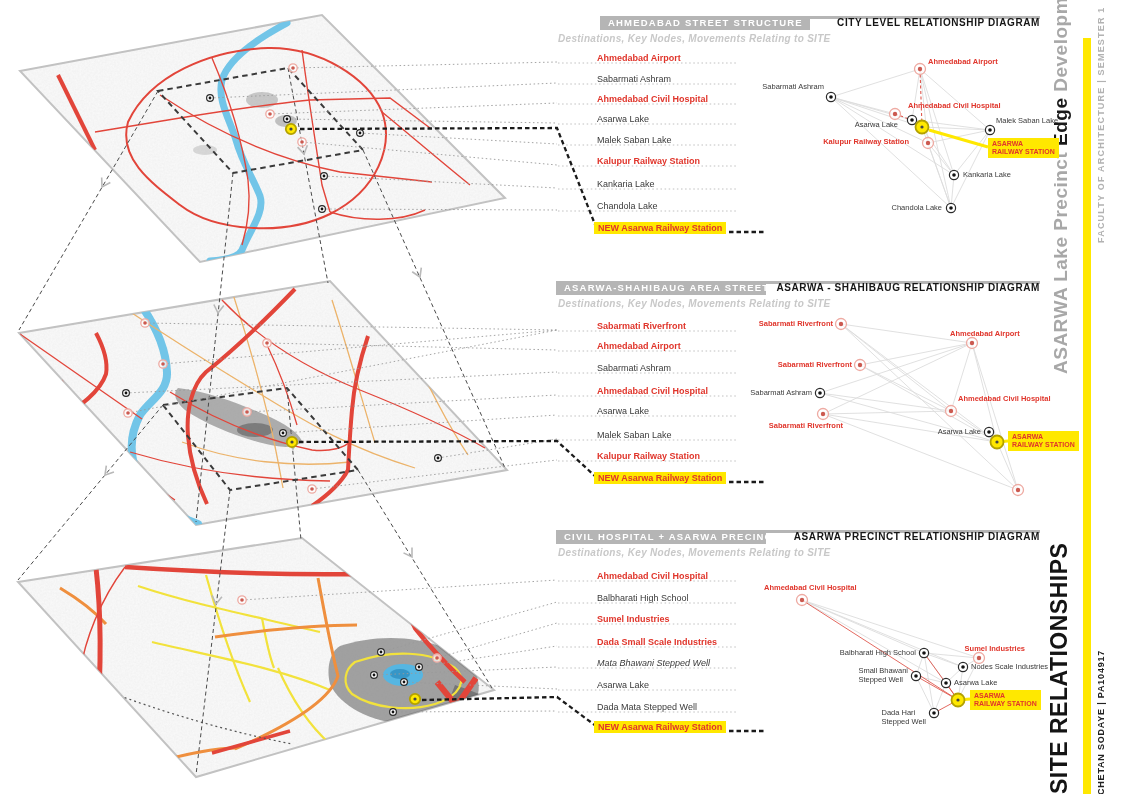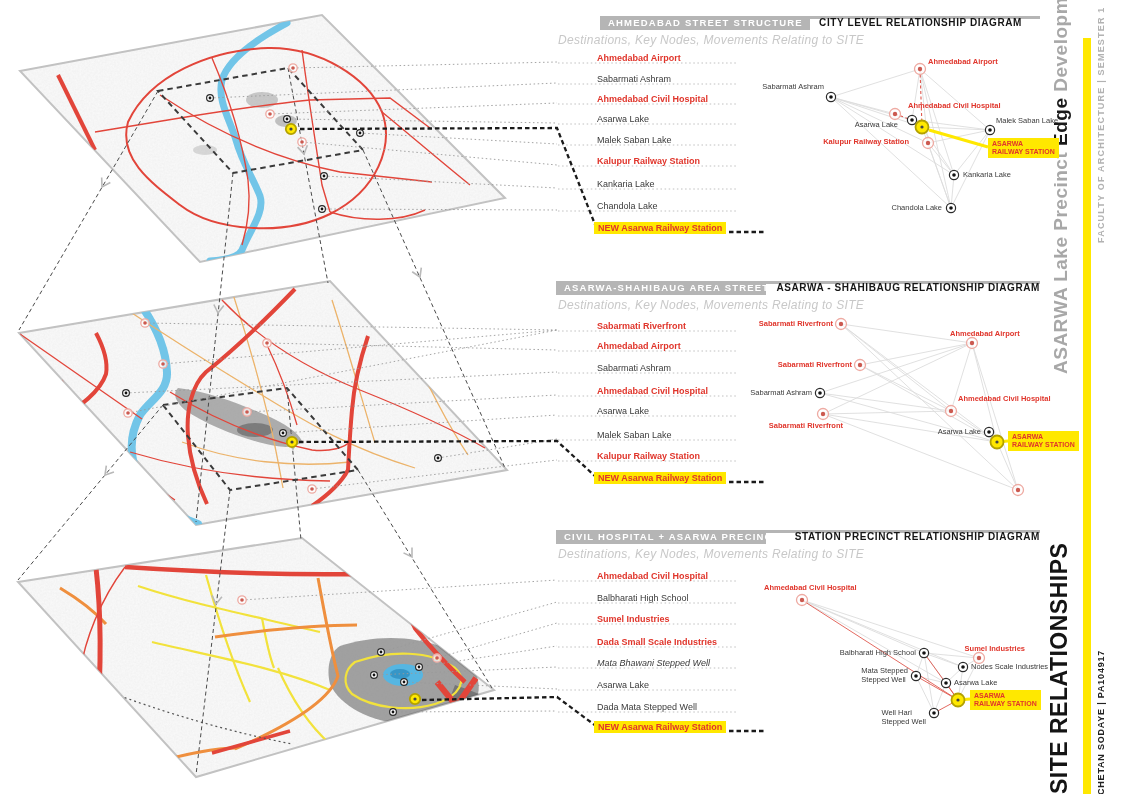--- a/index.html
+++ b/index.html
@@ -6,22 +6,22 @@
   body{width:1123px;height:794px;position:relative;background:#ffffff;
        font-family:"Liberation Sans",sans-serif;overflow:hidden;}
   #gfx{position:absolute;left:0;top:0;z-index:1;}
   #labels{position:absolute;left:0;top:0;width:1123px;height:794px;z-index:3;}
   .bar{position:absolute;background:#b5b5b5;color:#ffffff;font-weight:bold;font-size:9.5px;
        letter-spacing:1.2px;line-height:14px;height:14px;width:210px;padding-left:8px;
        box-sizing:border-box;white-space:nowrap;z-index:3;}
   .thinbar{position:absolute;background:#b5b5b5;height:3px;width:274px;z-index:3;}
   .dtitle{position:absolute;width:270px;text-align:right;font-weight:bold;font-size:10px;
        letter-spacing:.6px;color:#151515;white-space:nowrap;z-index:3;}
-  .subtitle{position:absolute;font-style:italic;font-size:12px;color:#c8c8c8;
-       letter-spacing:.3px;z-index:3;white-space:nowrap;}
+  .subtitle{position:absolute;font-style:italic;font-size:10px;color:#c8c8c8;
+       letter-spacing:.3px;z-index:3;white-space:nowrap;font-weight:bold;}
   .item{position:absolute;font-size:9px;line-height:10px;white-space:nowrap;z-index:3;}
   .item.red{color:#e0352b;font-weight:bold;}
   .item.black{color:#3a3a3a;}
   .item.hl{padding:1px 4px;color:#e0352b;font-weight:bold;}
   .nlabel{position:absolute;font-size:7.5px;line-height:8.5px;white-space:nowrap;z-index:3;}
   .nlabel.red{color:#e0352b;font-weight:bold;}
   .nlabel.black{color:#3a3a3a;}
   .nlabel.r{transform:translateX(-100%);}
   .stbox{position:absolute;color:#e0352b;font-weight:bold;font-size:7px;line-height:8px;
        padding:2px 4px;white-space:nowrap;z-index:3;}
@@ -486,31 +486,31 @@
       <g>
         <circle cx="934" cy="713" r="4.6" fill="#ffffff" stroke="#2a2a2a" stroke-width="1.2"></circle>
         <circle cx="934" cy="713" r="1.8" fill="#111111"></circle>
       </g>
     </g>
 </svg>
 
 <div class="bar" style="left:552px;top:16px;margin-left:48px;">AHMEDABAD  STREET  STRUCTURE</div>
 <div class="thinbar" style="left:766px;top:16px;"></div>
 <div class="subtitle" style="left:558px;top:33px;">Destinations, Key Nodes, Movements Relating to SITE</div>
-<div class="dtitle" style="left:752px;top:17px;">CITY  LEVEL  RELATIONSHIP  DIAGRAM</div>
+<div class="dtitle" style="left:770px;top:17px;">CITY  LEVEL  RELATIONSHIP  DIAGRAM</div>
 
 <div class="bar" style="left:556px;top:281px;">ASARWA-SHAHIBAUG  AREA STREET STRUCTURE</div>
 <div class="thinbar" style="left:766px;top:281px;"></div>
 <div class="subtitle" style="left:558px;top:298px;">Destinations, Key Nodes, Movements Relating to SITE</div>
 <div class="dtitle" style="left:770px;top:282px;">ASARWA - SHAHIBAUG  RELATIONSHIP  DIAGRAM</div>
 
 <div class="bar" style="left:556px;top:530px;">CIVIL HOSPITAL + ASARWA  PRECINCT</div>
 <div class="thinbar" style="left:766px;top:530px;"></div>
 <div class="subtitle" style="left:558px;top:547px;">Destinations, Key Nodes, Movements Relating to SITE</div>
-<div class="dtitle" style="left:770px;top:531px;">STATION PRECINCT RELATIONSHIP  DIAGRAM</div>
+<div class="dtitle" style="left:770px;top:531px;">ASARWA PRECINCT RELATIONSHIP  DIAGRAM</div>
 
 <div class="accentbar" style="left: 1083px; top: 38px; width: 8px; height: 756px; background: rgb(255, 232, 0);"></div>
 
 <div class="vtext" style="left:1050px;top:26px;height:348px;font-size:19px;font-weight:bold;letter-spacing:.5px;">
   <span style="color:#a8a8a8">ASARWA  Lake  Precinct  </span><span style="color:#1a1a1a">Edge</span><span style="color:#a8a8a8">  Development</span>
 </div>
 <div class="vtext" style="left:1096px;top:28px;height:215px;font-size:9px;font-weight:bold;letter-spacing:1.2px;color:#b2b2b2;">FACULTY  OF  ARCHITECTURE    |    SEMESTER  1</div>
 
 <div class="vtext" style="left:1046px;top:556px;height:238px;font-size:23px;font-weight:bold;letter-spacing:.5px;color:#141414;">SITE  RELATIONSHIPS</div>
 <div class="vtext" style="left:1096px;top:620px;height:175px;font-size:9px;font-weight:bold;letter-spacing:.8px;color:#222222;">CHETAN  SODAYE    |    PA104917</div>
@@ -600,27 +600,27 @@
     <div class="nlabel black r" style="left: 916px; top: 649px;">
       <div>Balbharati High School</div>
     </div>
     <div class="nlabel red r" style="left: 1025px; top: 645px;">
       <div>Sumel Industries</div>
     </div>
     <div class="nlabel black" style="left: 971px; top: 663px;">
       <div>Nodes Scale Industries</div>
     </div>
     <div class="nlabel black r" style="left: 908px; top: 667px;">
-      <div>Mata Stepped</div>
+      <div>Small Bhawani</div>
       <div>Stepped Well</div>
     </div>
     <div class="nlabel black" style="left: 954px; top: 679px;">
       <div>Asarwa Lake</div>
     </div>
     <div class="nlabel black r" style="left: 926px; top: 709px;">
-      <div>Well Hari</div>
+      <div>Dada Hari</div>
       <div>Stepped Well</div>
     </div>
     <div class="stbox" style="left: 970px; top: 690px; background: rgb(255, 232, 0);">
       <div>ASARWA</div>
       <div>RAILWAY STATION</div>
     </div>
   </div>
 
 </body></html>

